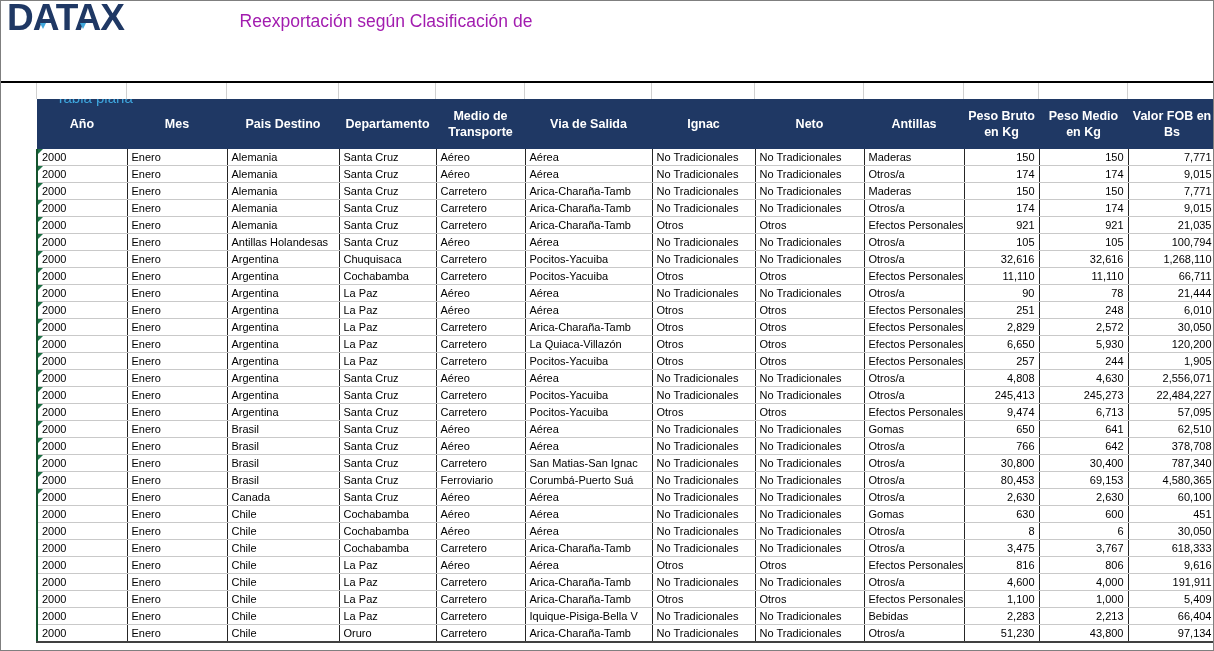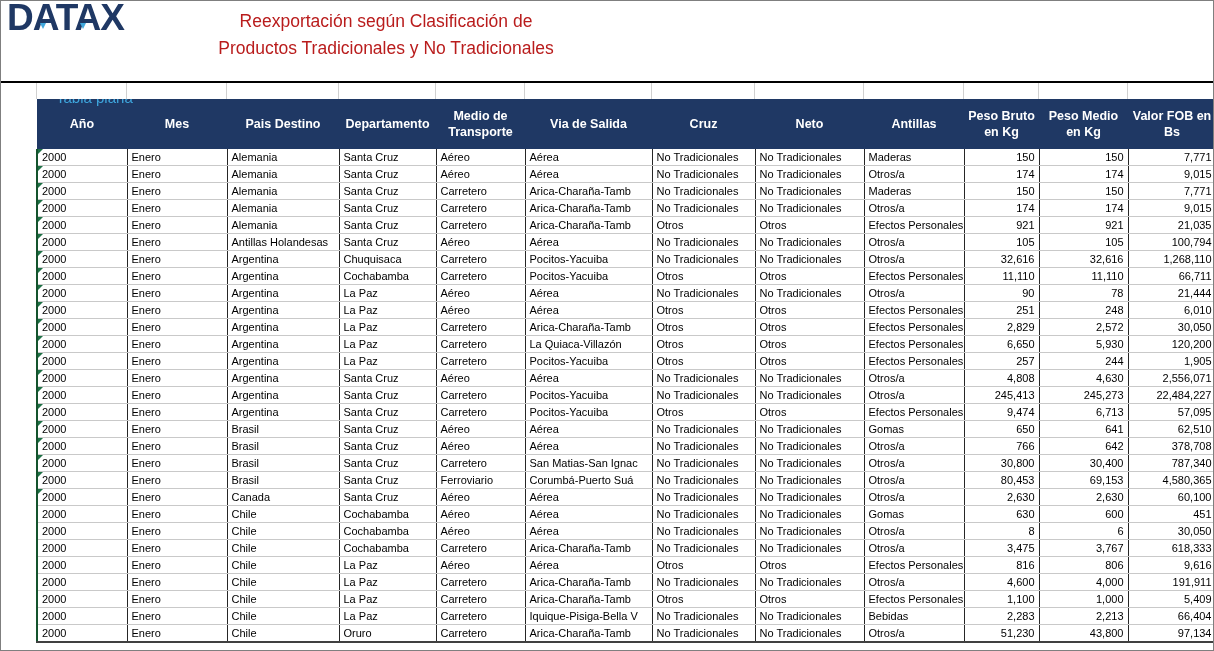--- a/index.html
+++ b/index.html
@@ -13,21 +13,21 @@
   .logo { position:absolute; left:6px; top:-4px;
     font-size:37px; font-weight:bold; letter-spacing:-1px; color:#1F3864; }
   .logo-mark { position:absolute; width:0; height:0;
     border-left:3px solid transparent; border-right:3px solid transparent;
     border-top:6px solid #41A8DC; }
   .logo-mark.m1 { left:39px; top:22px; }
   .logo-mark.m2 { left:79px; top:22px; }
   .tagline { position:absolute; left:55px; top:40px;
     font-size:15px; color:#3EA5DC;margin-top:48px; }
   .title-block { position:absolute; left:150px; top:7px; width:470px;
-    text-align:center; font-size:17.5px; line-height:27px; color:#b91c1c; }
+    text-align:center; font-size:17.5px; line-height:27px; color:#a21caf; }
   .divider { height:2px; background:#000; }
   
   .gap-strip { position:relative; height:16px; background:#fff; }
   .gap-strip .tick { position:absolute; top:0; width:1px; height:16px; background:#d0d0d0; }
   
   table { border-collapse:collapse; table-layout:fixed; width:1179px; margin-left:35px; }
   thead th {
     background:#1F3864; color:#ffffff; font-size:12.5px; font-weight:bold;
     height:50px; vertical-align:middle; text-align:center; padding:0 3px;
     line-height:1.3; overflow:hidden;
@@ -51,21 +51,20 @@
 
 <div class="screen">
 
   <div class="top-band">
     <div class="logo">DATAX</div>
     <div class="logo-mark m1"></div>
     <div class="logo-mark m2"></div>
     <div class="tagline">Tabla plana</div>
     <div class="title-block">
       <div>Reexportación según Clasificación de</div>
-      <div>Productos Tradicionales y No Tradicionales</div>
     </div>
   </div>
 
   <div class="divider"></div>
 
   <div class="gap-strip" id="gap-strip">
       <div class="tick" style="left: 35px;"></div>
       <div class="tick" style="left: 125px;"></div>
       <div class="tick" style="left: 225px;"></div>
       <div class="tick" style="left: 337px;"></div>
@@ -95,21 +94,21 @@
         <col style="width: 88px;">
       </colgroup>
     <thead>
       <tr id="head-row">
           <th>Año</th>
           <th>Mes</th>
           <th>Pais Destino</th>
           <th>Departamento</th>
           <th>Medio de Transporte</th>
           <th>Via de Salida</th>
-          <th>Cruz</th>
+          <th>Ignac</th>
           <th>Neto</th>
           <th>Antillas</th>
           <th>Peso Bruto en Kg</th>
           <th>Peso Medio en Kg</th>
           <th>Valor FOB en Bs</th>
         </tr>
     </thead>
     <tbody id="body-rows">
         <tr>
           <td class="year flagged">2000</td>

